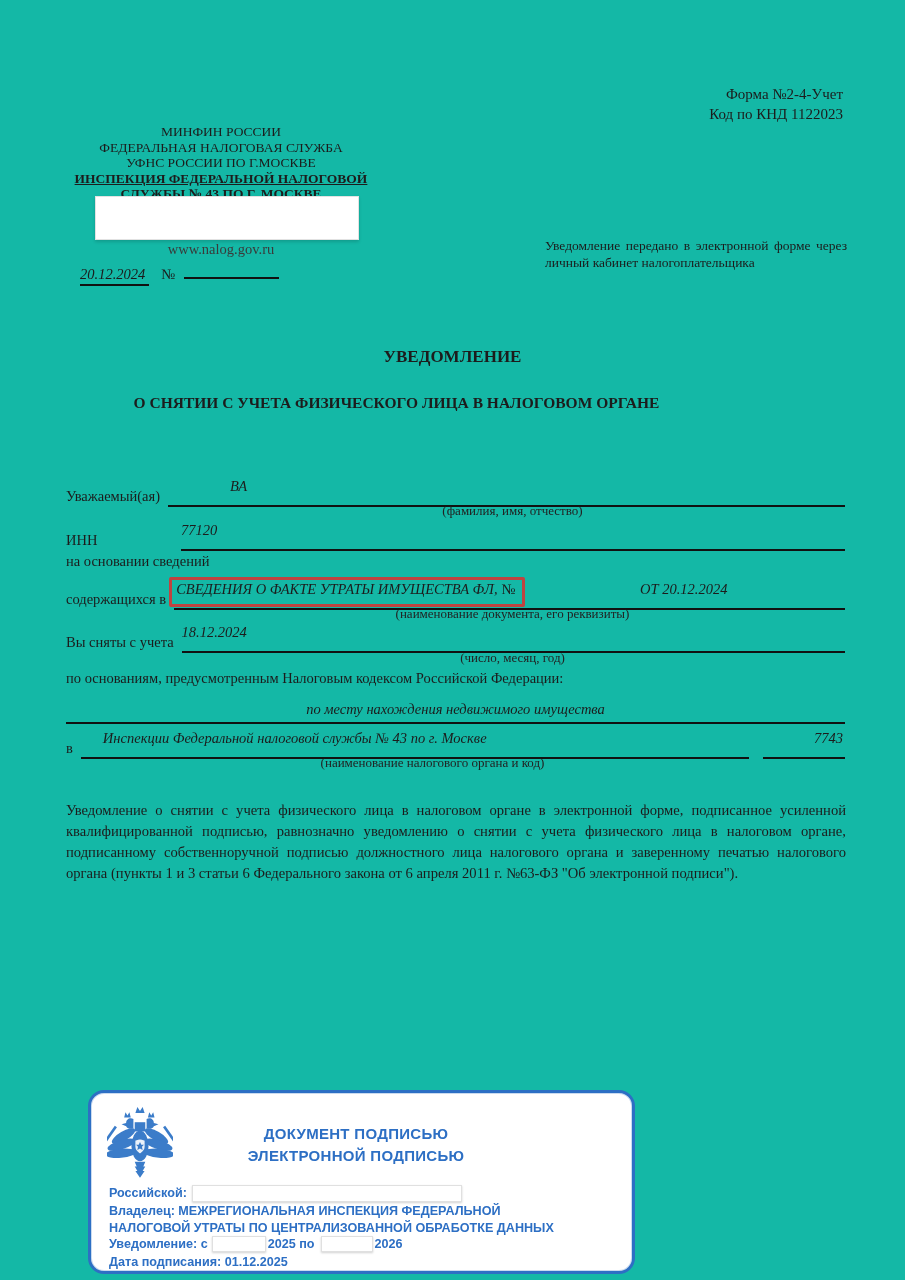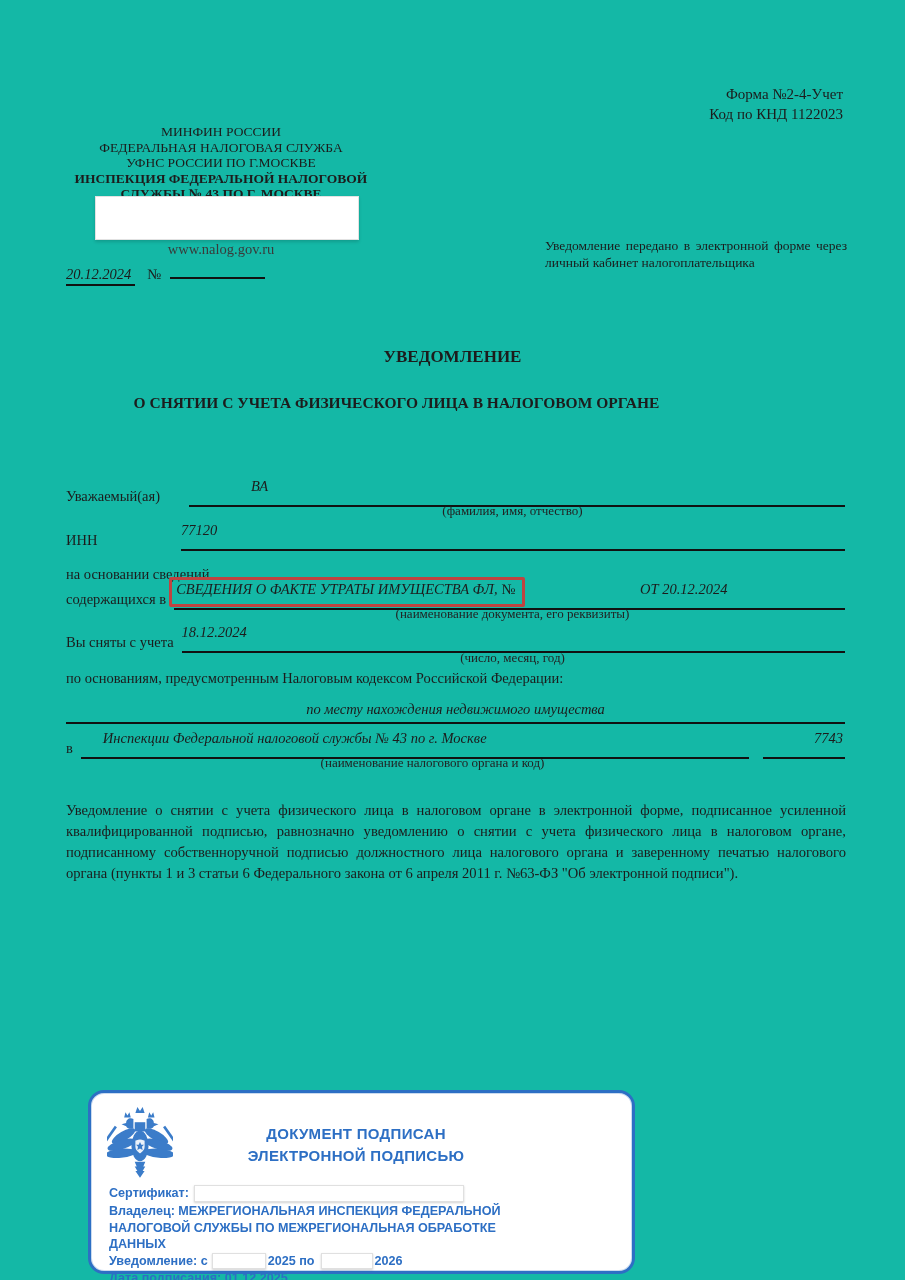--- a/index.html
+++ b/index.html
@@ -6,28 +6,28 @@
   .page{
     position:relative;width:905px;height:1280px;background:#14b8a6;
     font-family:"Liberation Serif","DejaVu Serif",serif;color:#1c1c1c;
     overflow:hidden;margin:0 auto;
   }
   .abs{position:absolute;}
   
   .form-meta{right:62px;top:84px;text-align:right;font-size:15px;line-height:20px;}
   
   .org-block{left:63px;top:124px;width:316px;text-align:center;font-size:13.5px;line-height:15.5px;}
-  .org-block .b{font-weight:bold;}
+  .org-block .b{font-weight:bold;text-decoration:underline;}
   .addr-redaction{
     left:95px;top:196px;width:262px;height:42px;background:#fff;
     border:1px solid #e2e2e2;box-shadow:0 2px 3px rgba(0,0,0,.15);
   }
   .website{left:63px;top:241px;width:316px;text-align:center;font-size:14.5px;color:#3a3a3a;}
   
-  .outgoing{left:66px;top:262px;font-size:14.5px;}
+  .outgoing{left:80px;top:262px;font-size:14.5px;}
   .outgoing .date{font-style:italic;border-bottom:2px solid #111;padding:0 4px 2px 0;}
   .outgoing .nsign{margin-left:8px;}
   .outgoing .blank{display:inline-block;width:95px;border-bottom:2px solid #111;height:15px;margin-left:6px;}
   .delivery-note{left:545px;top:237px;width:302px;font-size:13.5px;line-height:17px;text-align:justify;}
   
   .title-main{left:0;top:347px;width:905px;text-align:center;font-weight:bold;font-size:17px;}
   .title-sub{left:0;top:394px;width:793px;text-align:center;font-weight:bold;font-size:15.5px;}
   
   .frow{left:66px;width:779px;display:flex;align-items:flex-end;font-size:14.5px;}
   .frow .lbl{white-space:nowrap;padding-right:8px;padding-bottom:2px;}
@@ -87,32 +87,32 @@
     <span class="date">20.12.2024</span>
     <span class="nsign">№</span>
     <span class="blank"></span>
   </div>
 
   <div class="abs delivery-note">Уведомление передано в электронной форме через личный кабинет налогоплательщика</div>
 
   <div class="abs title-main">УВЕДОМЛЕНИЕ</div>
   <div class="abs title-sub">О СНЯТИИ С УЧЕТА ФИЗИЧЕСКОГО ЛИЦА В НАЛОГОВОМ ОРГАНЕ</div>
 
-  <div class="abs frow" style="top:478px;gap:21px;">
+  <div class="abs frow" style="top:478px;">
     <span class="lbl">Уважаемый(ая)</span>
     <span class="field"><span class="gap" style="width:62px;"></span><span class="it">ВА</span></span>
   </div>
   <div class="abs caption" style="left:180px;top:503px;width:665px;">(фамилия, имя, отчество)</div>
 
   <div class="abs frow" style="top:522px;">
     <span class="lbl" style="width:107px;">ИНН</span>
     <span class="field"><span class="it">77120</span></span>
   </div>
 
-  <div class="abs frow" style="top:566px;text-align:right;">
+  <div class="abs frow" style="top:553px;text-align:right;">
     <span class="lbl">на основании сведений</span>
   </div>
 
   <div class="abs frow" style="top:581px;">
     <span class="lbl">содержащихся в</span>
     <span class="field"><span class="redbox"><span class="it">СВЕДЕНИЯ О ФАКТЕ УТРАТЫ ИМУЩЕСТВА ФЛ,</span> <span>№</span></span><span class="gap" style="width:115px;"></span><span class="it">ОТ 20.12.2024</span></span>
   </div>
   <div class="abs caption" style="left:180px;top:606px;width:665px;">(наименование документа, его реквизиты)</div>
 
   <div class="abs frow" style="top:624px;">
@@ -151,29 +151,29 @@
         <ellipse cx="79" cy="71" rx="23" ry="7" transform="rotate(5 79 71)"></ellipse>
         <ellipse cx="50" cy="60" rx="13" ry="23"></ellipse>
         <path d="M42 84 h16 l-3 7 h3 l-4 7 h3 l-7 10 -7 -10 h3 l-4 -7 h3 z"></path>
         <rect x="4" y="28" width="4" height="26" transform="rotate(35 6 41)"></rect>
         <rect x="92" y="28" width="4" height="26" transform="rotate(-35 94 41)"></rect>
       </g>
       <path d="M50 50 c4 0 7 2 7 2 v9 c0 6 -7 10 -7 10 c0 0 -7 -4 -7 -10 v-9 c0 0 3 -2 7 -2 z" fill="#ffffff" opacity="0.9"></path>
       <path d="M50 54 l2 4 4 0 -3 3 1 5 -4 -2 -4 2 1 -5 -3 -3 4 0 z" fill="#3b7cc9"></path>
     </svg>
     <div class="stamp-title">
-      <div>ДОКУМЕНТ ПОДПИСАН</div>
+      <div>ДОКУМЕНТ ПОДПИСЬЮ</div>
       <div>ЭЛЕКТРОННОЙ ПОДПИСЬЮ</div>
     </div>
     <div class="stamp-body">
       <div class="line">
-        <span>Сертификат:</span>
+        <span>Российской:</span>
         <span class="rbox cert"></span>
       </div>
-      <div class="owner-wrap">Владелец: МЕЖРЕГИОНАЛЬНАЯ ИНСПЕКЦИЯ ФЕДЕРАЛЬНОЙ НАЛОГОВОЙ СЛУЖБЫ ПО МЕЖРЕГИОНАЛЬНАЯ ОБРАБОТКЕ ДАННЫХ</div>
+      <div class="owner-wrap">Владелец: МЕЖРЕГИОНАЛЬНАЯ ИНСПЕКЦИЯ ФЕДЕРАЛЬНОЙ НАЛОГОВОЙ УТРАТЫ ПО ЦЕНТРАЛИЗОВАННОЙ ОБРАБОТКЕ ДАННЫХ</div>
       <div class="line">
         <span>Уведомление: с</span>
         <span class="rbox d1"></span>
         <span>2025 по</span>
         <span class="rbox d2"></span>
         <span>2026</span>
       </div>
       <div class="line">Дата подписания: 01.12.2025</div>
     </div>
   </div>

